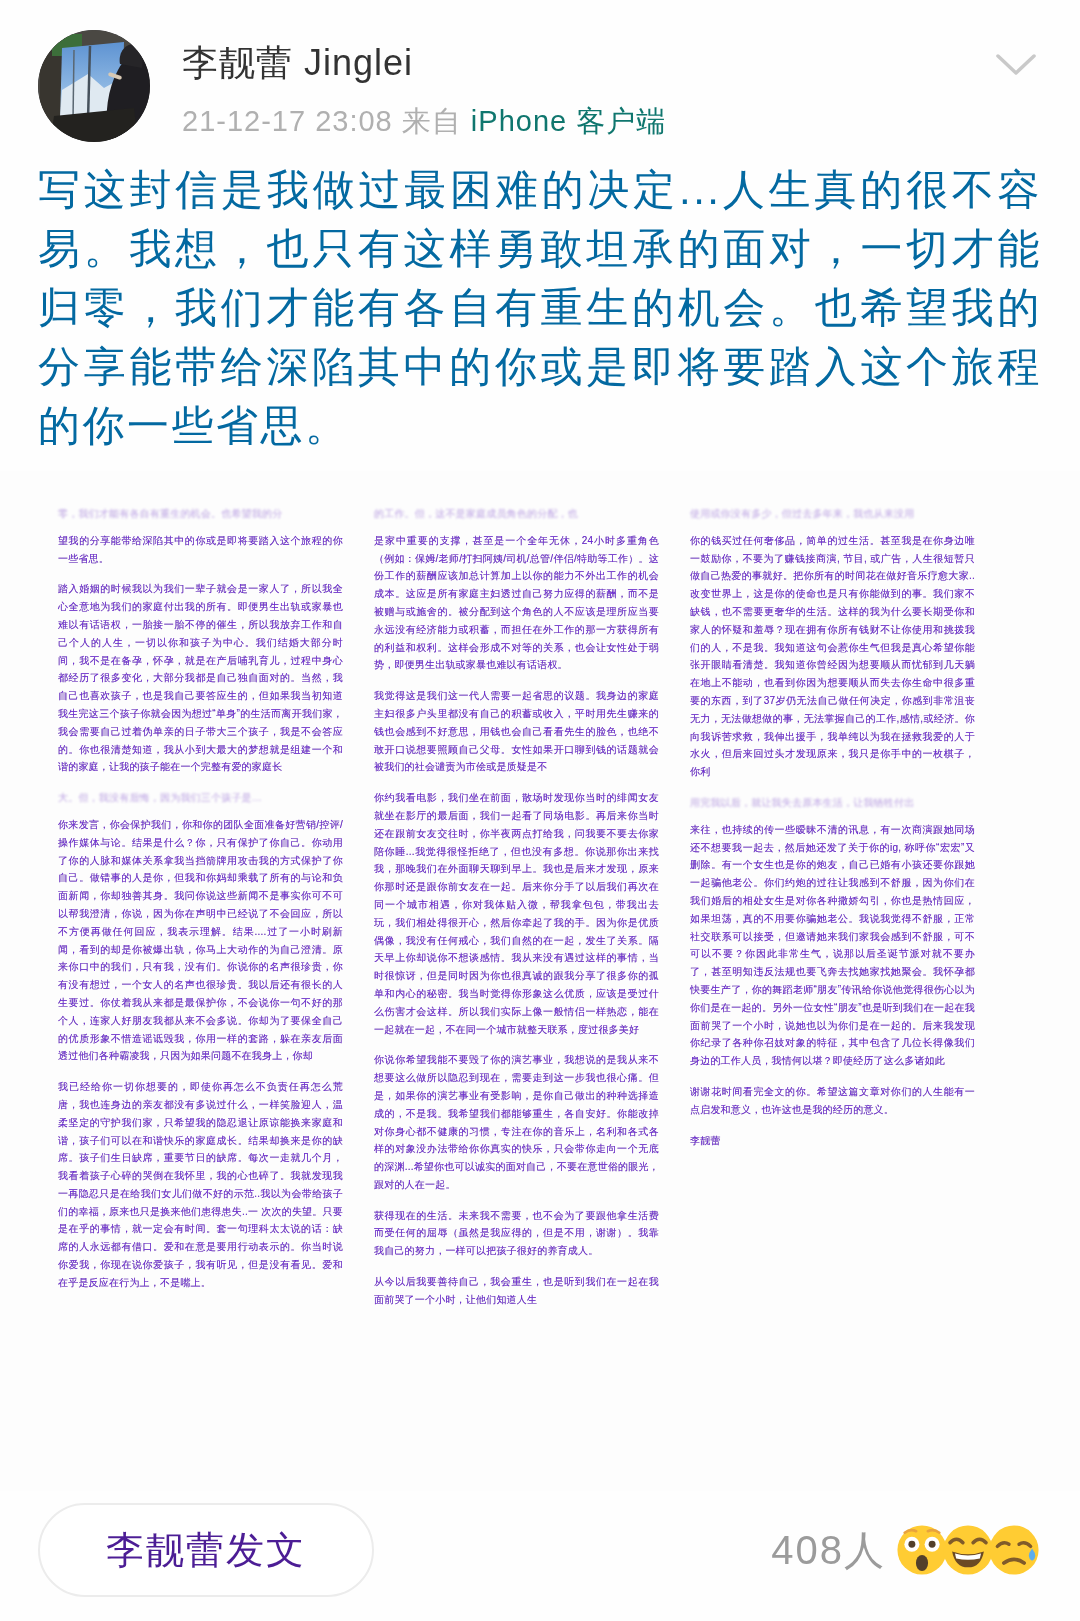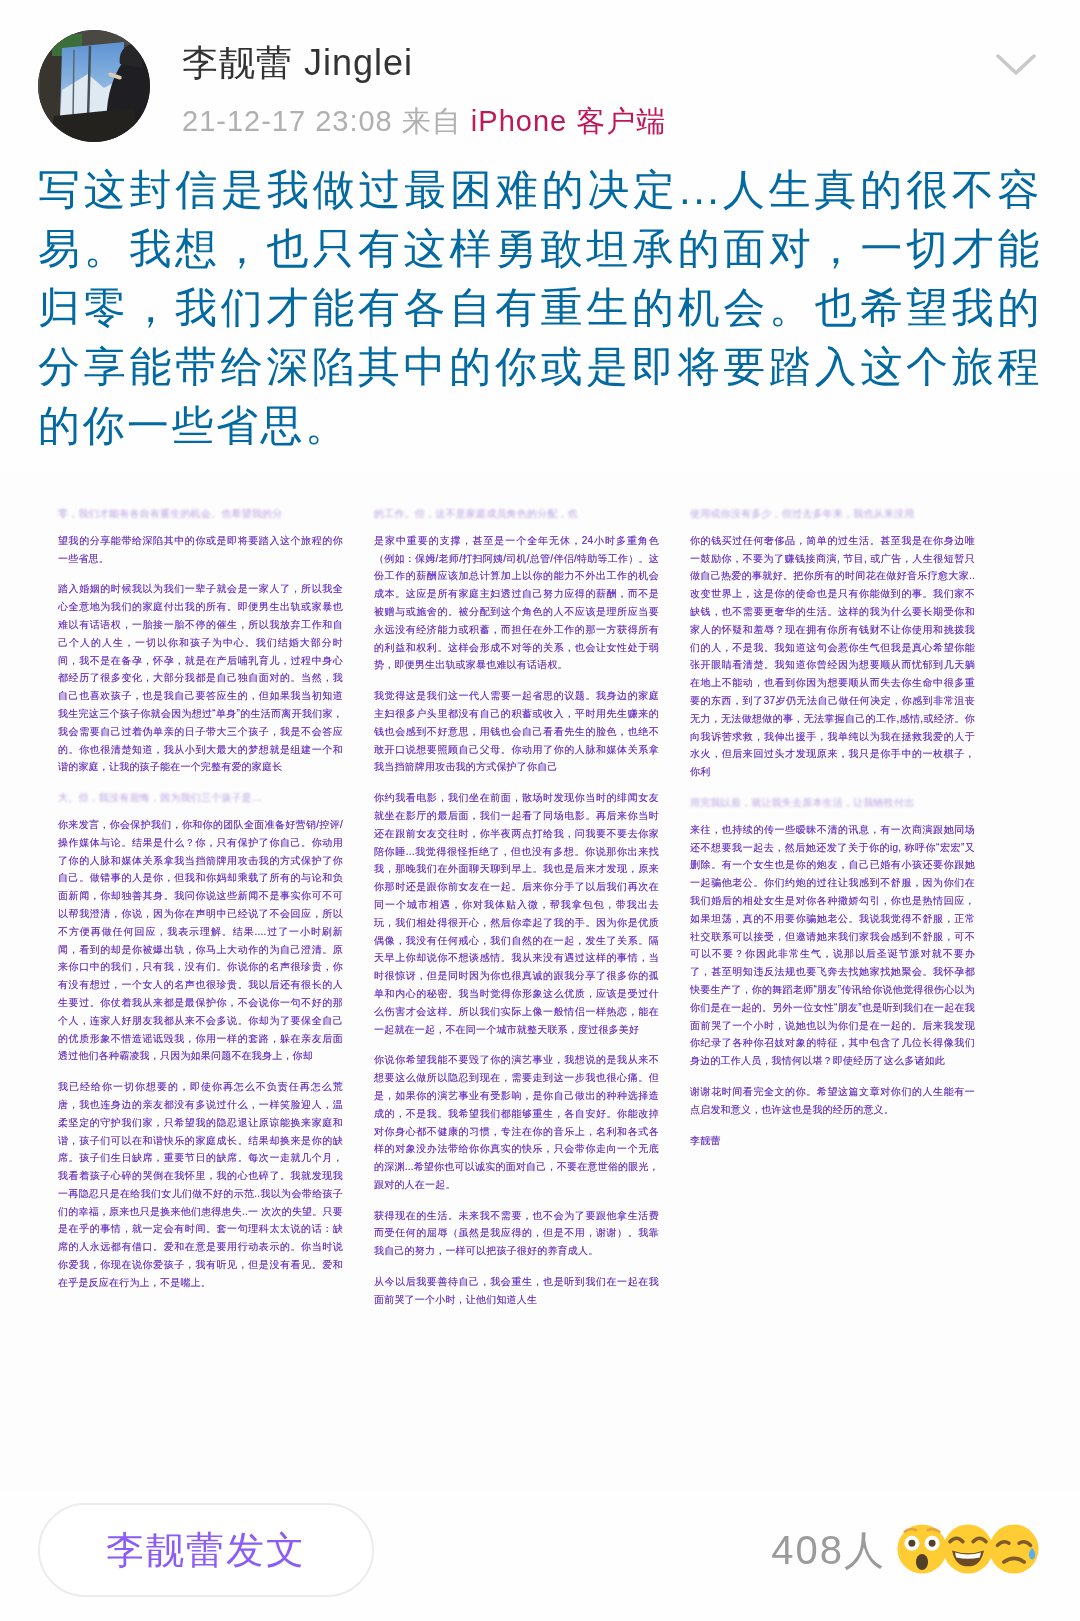--- a/index.html
+++ b/index.html
@@ -6,43 +6,43 @@
   body{width:1080px;height:1621px;overflow:hidden;
        font-family:"Liberation Sans","DejaVu Sans",sans-serif;color:#262626;}
   .page{position:relative;width:1080px;height:1621px;background:#fefefe;}
 
   
   .hdr{position:relative;padding:30px 40px 0 38px;display:flex;align-items:flex-end;}
   .avatar{width:112px;height:112px;border-radius:50%;overflow:hidden;flex:0 0 auto;background:#3a3a3e;}
   .hmeta{margin-left:32px;padding-top:6px;}
   .author{font-size:36px;color:#333;letter-spacing:1px;}
   .timerow{margin-top:14px;font-size:29px;color:#b0b0b0;letter-spacing:1px;}
-  .timerow .lnk{color:#be185d;text-decoration:none;}
+  .timerow .lnk{color:#0f766e;text-decoration:none;}
   .chev{position:absolute;right:42px;top:52px;}
 
   
   .intro{padding:18px 38px 0 38px;font-size:42px;line-height:59px;color:#0369a1;
          letter-spacing:2.5px;text-align:justify;}
 
   
   .letter{margin-top:16px;padding:34px 0 0 58px;display:flex;gap:31px;
           height:986px;overflow:hidden;background:#fdfdfd;}
   .col{width:285px;flex:0 0 auto;}
   .para{margin:0 0 13px;font-size:10px;line-height:17.8px;color:#6d28d9;
         text-align:justify;letter-spacing:.2px;word-break:break-all;
         text-shadow:0 0 .4px rgba(80,80,80,.55);}
   .para.faded{opacity:.38;filter:blur(1.3px);margin-bottom:9px;}
 
   
   .ftr{position:absolute;left:0;right:0;bottom:24px;padding:0 40px 0 38px;
        display:flex;align-items:center;justify-content:space-between;}
   .pill{width:336px;height:94px;border-radius:48px;border:2px solid #ececec;
-        background:#fff;font-size:38px;color:#8b5cf6;letter-spacing:2px;
+        background:#fff;font-size:38px;color:#4c1d95;letter-spacing:2px;
         font-family:inherit;display:flex;align-items:center;justify-content:center;cursor:pointer;}
-  .reacts{display:flex;align-items:flex-start;}
+  .reacts{display:flex;align-items:center;}
   .rcount{font-size:40px;color:#9b9b9b;letter-spacing:2px;margin-right:16px;}
   .emo{width:52px;height:52px;margin-left:-6px;}
 </style>
 </head>
 <body>
 
 <div class="page">
 
   <div class="hdr">
     <div class="avatar">
@@ -92,21 +92,21 @@
         <p class="para faded">零，我们才能有各自有重生的机会。也希望我的分</p>
         <p class="para">望我的分享能带给深陷其中的你或是即将要踏入这个旅程的你一些省思。</p>
         <p class="para">踏入婚姻的时候我以为我们一辈子就会是一家人了，所以我全心全意地为我们的家庭付出我的所有。即便男生出轨或家暴也难以有话语权，一胎接一胎不停的催生，所以我放弃工作和自己个人的人生，一切以你和孩子为中心。我们结婚大部分时间，我不是在备孕，怀孕，就是在产后哺乳育儿，过程中身心都经历了很多变化，大部分我都是自己独自面对的。当然，我自己也喜欢孩子，也是我自己要答应生的，但如果我当初知道我生完这三个孩子你就会因为想过“单身”的生活而离开我们家，我会需要自己过着伪单亲的日子带大三个孩子，我是不会答应的。你也很清楚知道，我从小到大最大的梦想就是组建一个和谐的家庭，让我的孩子能在一个完整有爱的家庭长</p>
         <p class="para faded">大。但，我没有后悔，因为我们三个孩子是…</p>
         <p class="para">你来发言，你会保护我们，你和你的团队全面准备好营销/控评/操作媒体与论。结果是什么？你，只有保护了你自己。你动用了你的人脉和媒体关系拿我当挡箭牌用攻击我的方式保护了你自己。做错事的人是你，但我和你妈却乘载了所有的与论和负面新闻，你却独善其身。我问你说这些新闻不是事实你可不可以帮我澄清，你说，因为你在声明中已经说了不会回应，所以不方便再做任何回应，我表示理解。结果....过了一小时刷新闻，看到的却是你被爆出轨，你马上大动作的为自己澄清。原来你口中的我们，只有我，没有们。你说你的名声很珍贵，你有没有想过，一个女人的名声也很珍贵。我以后还有很长的人生要过。你仗着我从来都是最保护你，不会说你一句不好的那个人，连家人好朋友我都从来不会多说。你却为了要保全自己的优质形象不惜造谣诋毁我，你用一样的套路，躲在亲友后面透过他们各种霸凌我，只因为如果问题不在我身上，你却</p>
         <p class="para">我已经给你一切你想要的，即使你再怎么不负责任再怎么荒唐，我也连身边的亲友都没有多说过什么，一样笑脸迎人，温柔坚定的守护我们家，只希望我的隐忍退让原谅能换来家庭和谐，孩子们可以在和谐快乐的家庭成长。结果却换来是你的缺席。孩子们生日缺席，重要节日的缺席。每次一走就几个月，我看着孩子心碎的哭倒在我怀里，我的心也碎了。我就发现我一再隐忍只是在给我们女儿们做不好的示范..我以为会带给孩子们的幸福，原来也只是换来他们患得患失..一 次次的失望。只要是在乎的事情，就一定会有时间。套一句理科太太说的话：缺席的人永远都有借口。爱和在意是要用行动表示的。你当时说你爱我，你现在说你爱孩子，我有听见，但是没有看见。爱和在乎是反应在行为上，不是嘴上。</p>
       </div>
       <div class="col">
         <p class="para faded">的工作。但，这不是家庭成员角色的分配，也</p>
         <p class="para">是家中重要的支撑，甚至是一个全年无休，24小时多重角色（例如：保姆/老师/打扫阿姨/司机/总管/伴侣/特助等工作）。这份工作的薪酬应该加总计算加上以你的能力不外出工作的机会成本。这应是所有家庭主妇透过自己努力应得的薪酬，而不是被赠与或施舍的。被分配到这个角色的人不应该是理所应当要永远没有经济能力或积蓄，而担任在外工作的那一方获得所有的利益和权利。这样会形成不对等的关系，也会让女性处于弱势，即便男生出轨或家暴也难以有话语权。</p>
-        <p class="para">我觉得这是我们这一代人需要一起省思的议题。我身边的家庭主妇很多户头里都没有自己的积蓄或收入，平时用先生赚来的钱也会感到不好意思，用钱也会自己看看先生的脸色，也绝不敢开口说想要照顾自己父母。你动用了你的人脉和媒体关系拿我当挡箭牌用攻击我的方式保护了你自己</p>
+        <p class="para">我觉得这是我们这一代人需要一起省思的议题。我身边的家庭主妇很多户头里都没有自己的积蓄或收入，平时用先生赚来的钱也会感到不好意思，用钱也会自己看看先生的脸色，也绝不敢开口说想要照顾自己父母。女性如果开口聊到钱的话题就会被我们的社会谴责为市侩或是质疑是不</p>
         <p class="para">你约我看电影，我们坐在前面，散场时发现你当时的绯闻女友就坐在影厅的最后面，我们一起看了同场电影。再后来你当时还在跟前女友交往时，你半夜两点打给我，问我要不要去你家陪你睡...我觉得很怪拒绝了，但也没有多想。你说那你出来找我，那晚我们在外面聊天聊到早上。我也是后来才发现，原来你那时还是跟你前女友在一起。后来你分手了以后我们再次在同一个城市相遇，你对我体贴入微，帮我拿包包，带我出去玩，我们相处得很开心，然后你牵起了我的手。因为你是优质偶像，我没有任何戒心，我们自然的在一起，发生了关系。隔天早上你却说你不想谈感情。我从来没有遇过这样的事情，当时很惊讶，但是同时因为你也很真诚的跟我分享了很多你的孤单和内心的秘密。我当时觉得你形象这么优质，应该是受过什么伤害才会这样。所以我们实际上像一般情侣一样热恋，能在一起就在一起，不在同一个城市就整天联系，度过很多美好</p>
         <p class="para">你说你希望我能不要毁了你的演艺事业，我想说的是我从来不想要这么做所以隐忍到现在，需要走到这一步我也很心痛。但是，如果你的演艺事业有受影响，是你自己做出的种种选择造成的，不是我。我希望我们都能够重生，各自安好。你能改掉对你身心都不健康的习惯，专注在你的音乐上，名利和各式各样的对象没办法带给你你真实的快乐，只会带你走向一个无底的深渊...希望你也可以诚实的面对自己，不要在意世俗的眼光，跟对的人在一起。</p>
         <p class="para">获得现在的生活。未来我不需要，也不会为了要跟他拿生活费而受任何的屈辱（虽然是我应得的，但是不用，谢谢）。我靠我自己的努力，一样可以把孩子很好的养育成人。</p>
         <p class="para">从今以后我要善待自己，我会重生，也是听到我们在一起在我面前哭了一个小时，让他们知道人生</p>
       </div>
       <div class="col">
         <p class="para faded">使用或你没有多少，但过去多年来，我也从来没用</p>
         <p class="para">你的钱买过任何奢侈品，简单的过生活。甚至我是在你身边唯一鼓励你，不要为了赚钱接商演, 节目, 或广告，人生很短暂只做自己热爱的事就好。把你所有的时间花在做好音乐疗愈大家..改变世界上，这是你的使命也是只有你能做到的事。我们家不缺钱，也不需要更奢华的生活。这样的我为什么要长期受你和家人的怀疑和羞辱？现在拥有你所有钱财不让你使用和挑拨我们的人，不是我。我知道这句会惹你生气但我是真心希望你能张开眼睛看清楚。我知道你曾经因为想要顺从而忧郁到几天躺在地上不能动，也看到你因为想要顺从而失去你生命中很多重要的东西，到了37岁仍无法自己做任何决定，你感到非常沮丧无力，无法做想做的事，无法掌握自己的工作,感情,或经济。你向我诉苦求救，我伸出援手，我单纯以为我在拯救我爱的人于水火，但后来回过头才发现原来，我只是你手中的一枚棋子，你利</p>
         <p class="para faded">用完我以后，就让我失去原本生活，让我牺牲付出</p>
         <p class="para">来往，也持续的传一些暧昧不清的讯息，有一次商演跟她同场还不想要我一起去，然后她还发了关于你的ig, 称呼你“宏宏”又删除。有一个女生也是你的炮友，自己已婚有小孩还要你跟她一起骗他老公。你们约炮的过往让我感到不舒服，因为你们在我们婚后的相处女生是对你各种撒娇勾引，你也是热情回应，如果坦荡，真的不用要你骗她老公。我说我觉得不舒服，正常社交联系可以接受，但邀请她来我们家我会感到不舒服，可不可以不要？你因此非常生气，说那以后圣诞节派对就不要办了，甚至明知违反法规也要飞奔去找她家找她聚会。我怀孕都快要生产了，你的舞蹈老师“朋友”传讯给你说他觉得很伤心以为你们是在一起的。另外一位女性“朋友”也是听到我们在一起在我面前哭了一个小时，说她也以为你们是在一起的。后来我发现你纪录了各种你召妓对象的特征，其中包含了几位长得像我们身边的工作人员，我情何以堪？即使经历了这么多诸如此</p>

